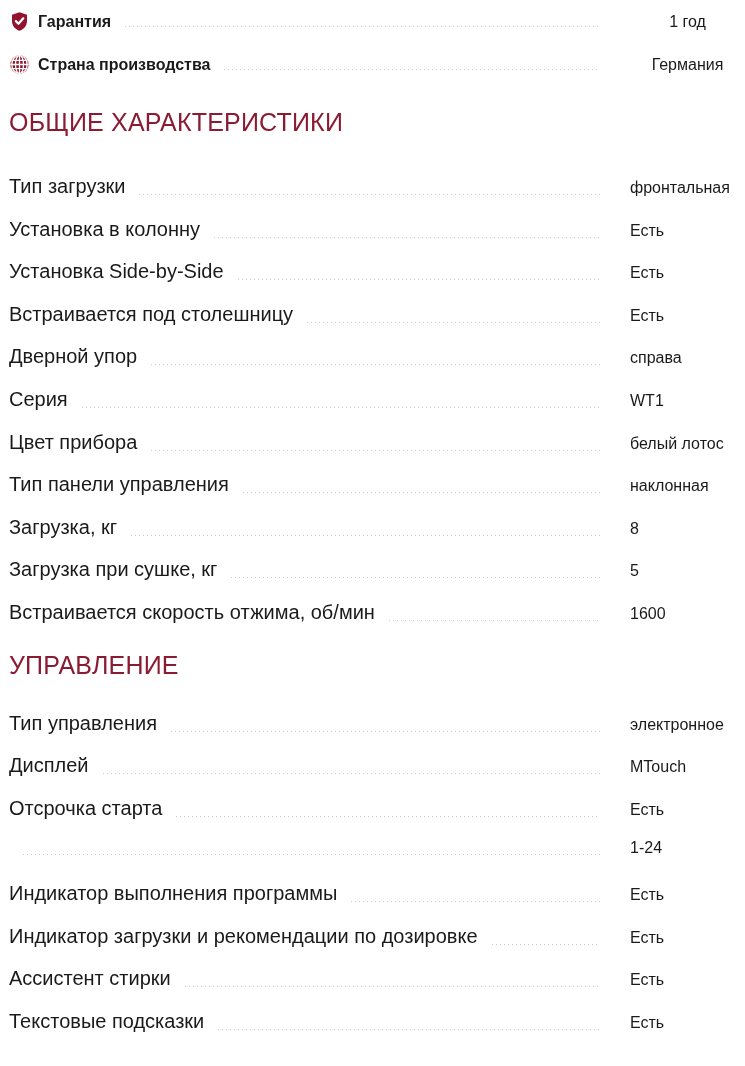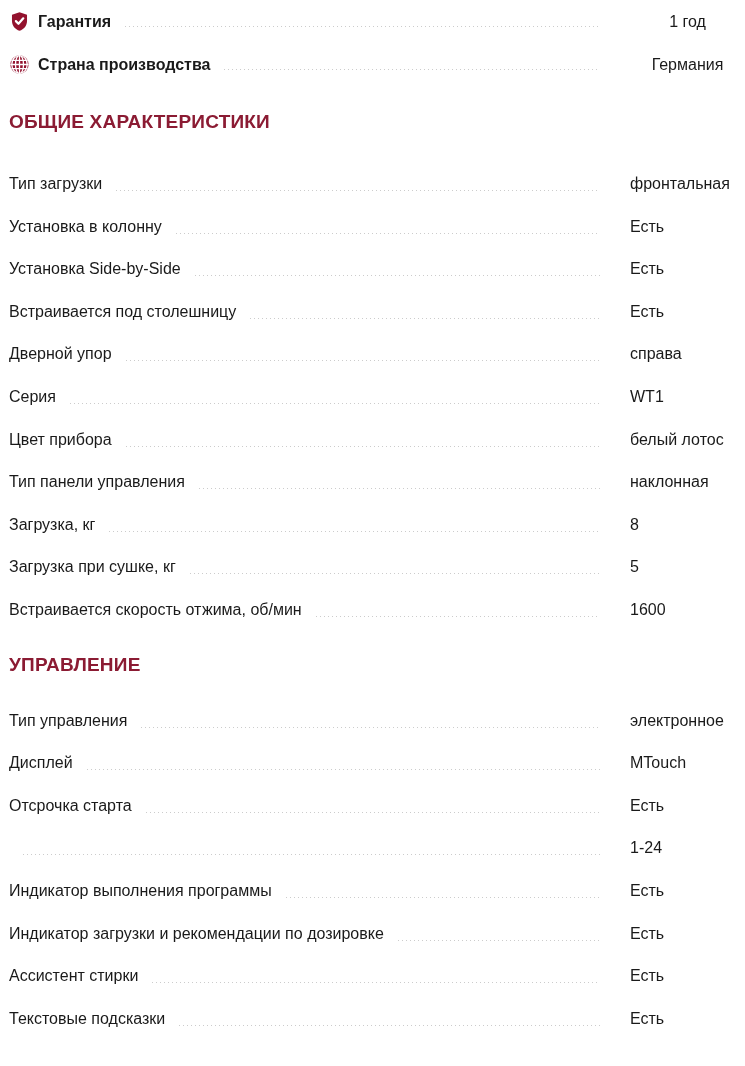--- a/index.html
+++ b/index.html
@@ -56,36 +56,36 @@
   
   .value {
     flex: 0 0 115px;
     font-size: 16px;
     white-space: nowrap;
   }
 
   
   h2 {
     color: var(--accent);
-    font-size: 19px;
-    font-weight: 700;
+    font-size: 25px;
+    font-weight: 400;
     line-height: 24px;
     margin: 24px 0 28px 0;
     letter-spacing: 0.2px;
   }
   .spec-section + .spec-section h2 { margin: 22px 0 22px 0; }
 
   
   .spec-row {
     display: flex;
     align-items: baseline;
     height: 42.6px;
     padding-top: 13px;
   }
-  .spec-label { font-size: 16px; white-space: nowrap; }
+  .spec-label { font-size: 20px; white-space: nowrap; }
   .spec-row .leader { top: 2px; margin-bottom: -2px; }
 </style>
 </head>
 <body>
 
 <div class="page">
 
   <div class="top-info">
 
     <div class="info-row">

